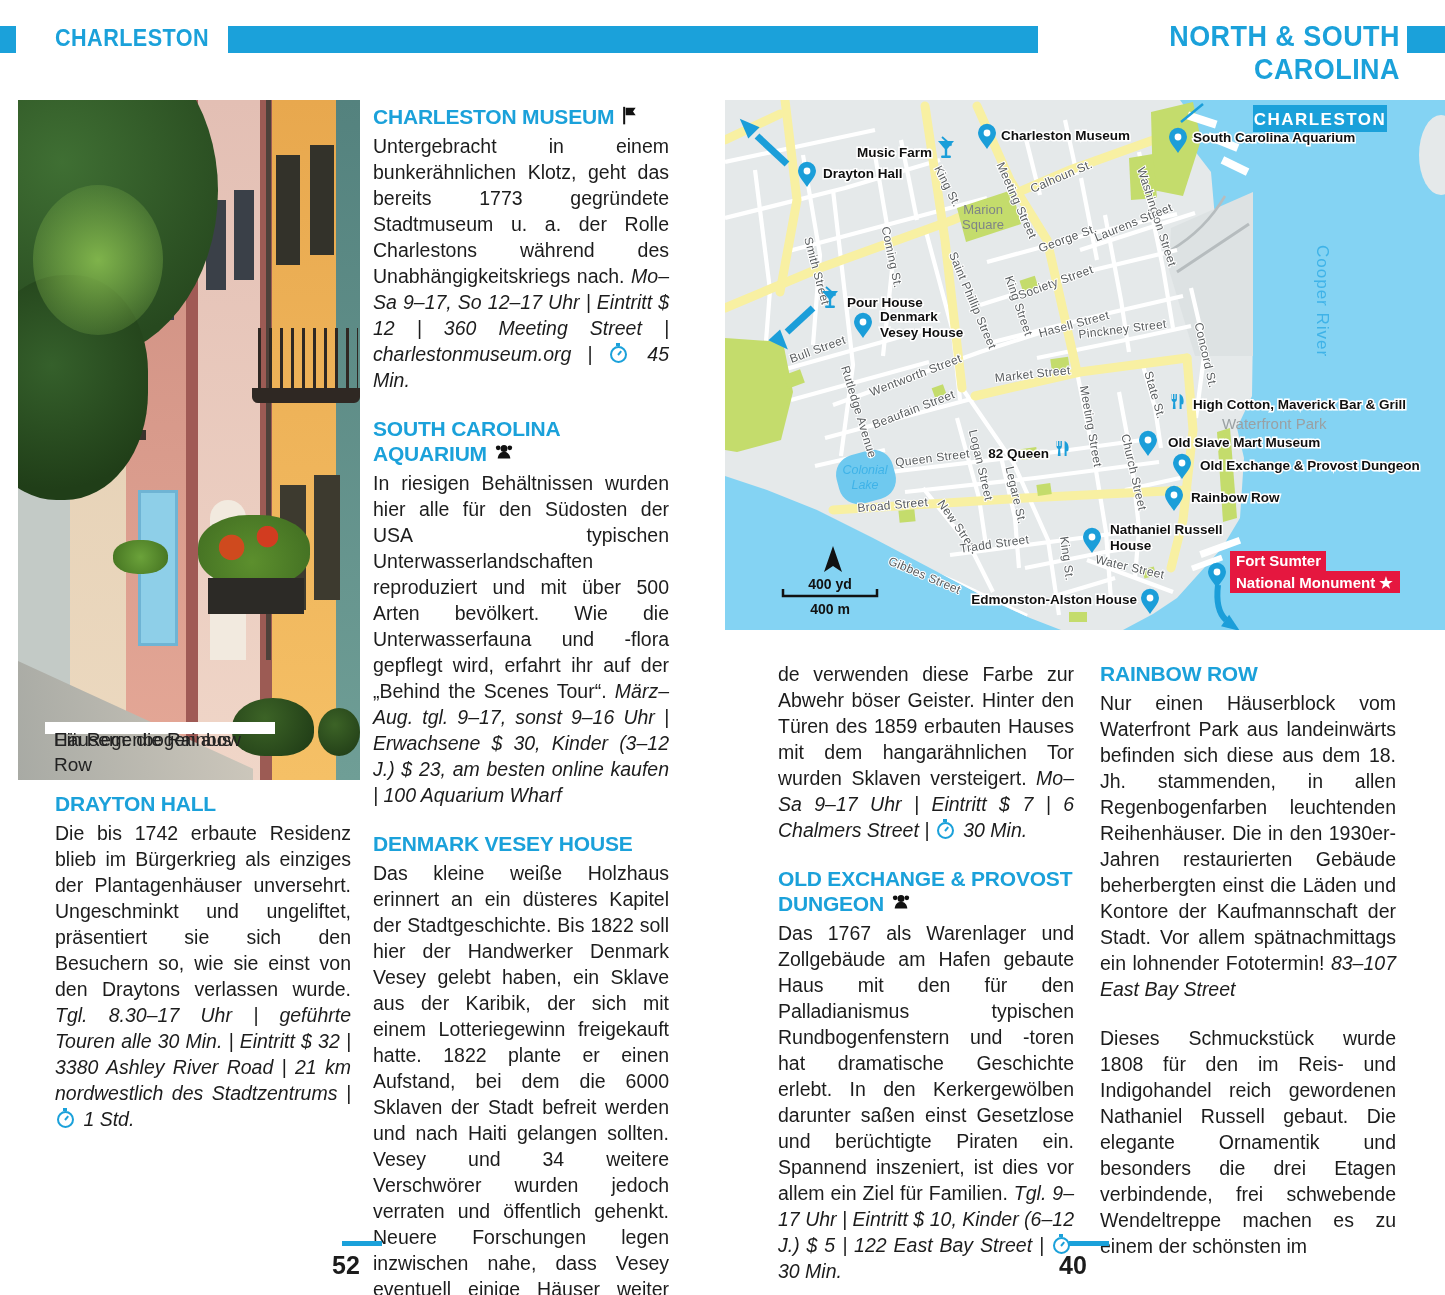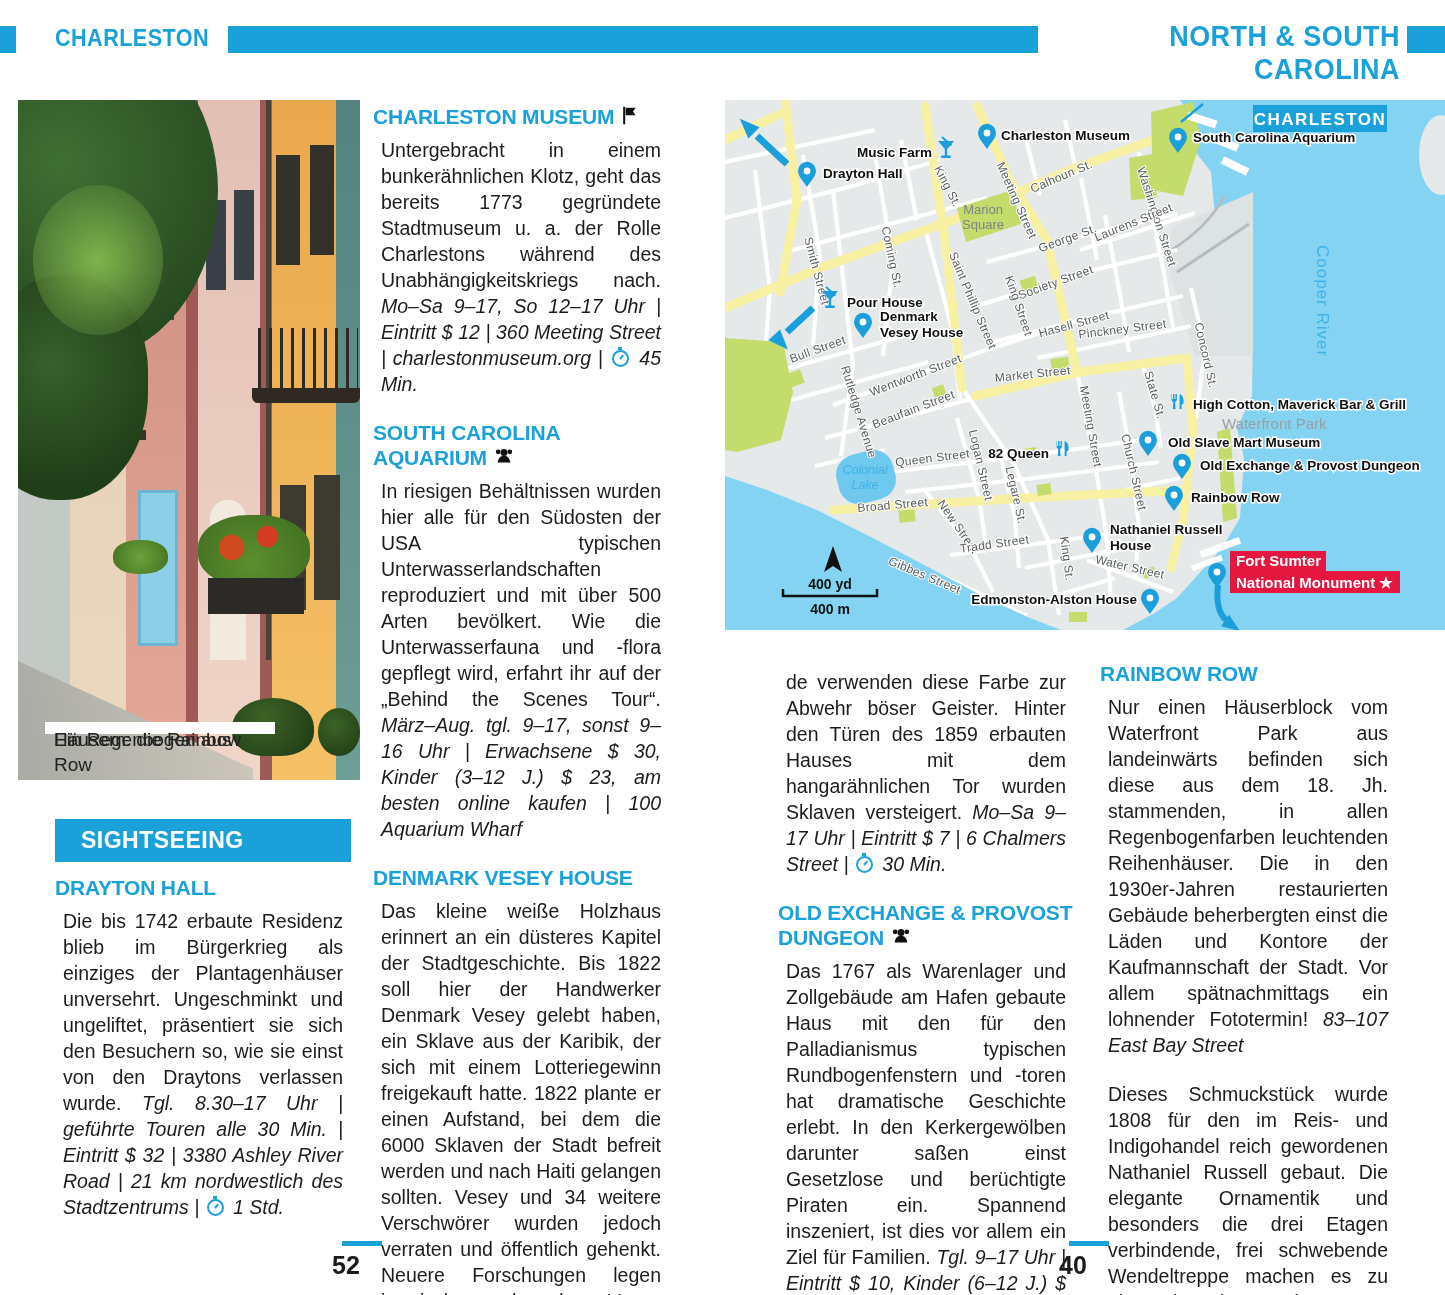--- a/index.html
+++ b/index.html
@@ -7,21 +7,21 @@
   #page{position:relative;width:1445px;height:1295px;background:#fff;overflow:hidden;
         font-family:"Liberation Sans",sans-serif;color:var(--ink);}
   
   .hdr-block{position:absolute;top:26px;height:27px;background:var(--c);}
   .hdr-tab{position:absolute;left:55px;top:24px;font-weight:bold;font-size:24px;color:var(--c);
            letter-spacing:.5px;transform:scaleX(.9);transform-origin:left;}
   .hdr-title{position:absolute;left:1025px;top:20px;width:375px;text-align:right;font-weight:bold;
              font-size:29px;color:var(--c);letter-spacing:.5px;transform:scaleX(.93);transform-origin:right;}
   
   .col{position:absolute;width:296px;text-align:justify;font-size:19.5px;line-height:26px;}
-  .col p{margin:8px;}
+  .col p{margin:0;}
   h3.head{color:var(--c);font-size:21px;line-height:25px;margin:0 0 4px 0;font-weight:bold;
           letter-spacing:-.2px;text-align:left;}
   h3.head svg{vertical-align:-2px;margin-left:6px;}
   article{margin-bottom:23px;}
   .it{font-style:italic;}
   .banner{background:var(--c);color:#fff;font-weight:bold;font-size:23px;letter-spacing:.5px;
           padding:8px 0 9px 26px;margin:28px 0 13px 0;}
   .intro{margin:0;}
   
   .ic-clock{display:inline-block;width:13px;height:13px;border:2.5px solid var(--c);border-radius:50%;
@@ -98,21 +98,20 @@
     <div style="left:-45px;top:175px;width:175px;height:225px;border-radius:55% 45% 50% 50%;background:radial-gradient(circle at 45% 40%,#35602b,#203e18 75%);"></div>
     <div style="left:15px;top:85px;width:130px;height:150px;border-radius:50%;background:radial-gradient(circle,#7fb34b,rgba(127,179,75,0));"></div>
 
     <div class="cap-box">
       <div>Ein Regenbogen aus</div>
       <div>Häusern: die Rainbow Row</div>
     </div>
   </div>
 
   <div class="col" style="left:55px;top:791px;">
-    <div class="banner">SIGHTSEEING</div>
     <article>
       <h3 class="head"><span>DRAYTON HALL</span></h3>
       <p><span>Die bis 1742 erbaute Residenz blieb im Bürgerkrieg als einziges der Plantagenhäuser unversehrt. Ungeschminkt und ungeliftet, präsentiert sie sich den Besuchern so, wie sie einst von den Draytons verlassen wurde. </span><span class="it">Tgl. 8.30–17 Uhr | geführte Touren alle 30 Min. | Eintritt $ 32 | 3380 Ashley River Road | 21 km nordwestlich des Stadtzentrums | </span><span class="ic-clock"></span><span class="it"> 1 Std.</span></p>
     </article>
   </div>
 
   <div class="col" style="left:373px;top:104px;">
     <article>
       <h3 class="head"><span>CHARLESTON MUSEUM</span><svg width="18" height="20" viewBox="0 0 20 24" fill="#111">
             <rect x="3" y="1" width="2.4" height="21"></rect>

